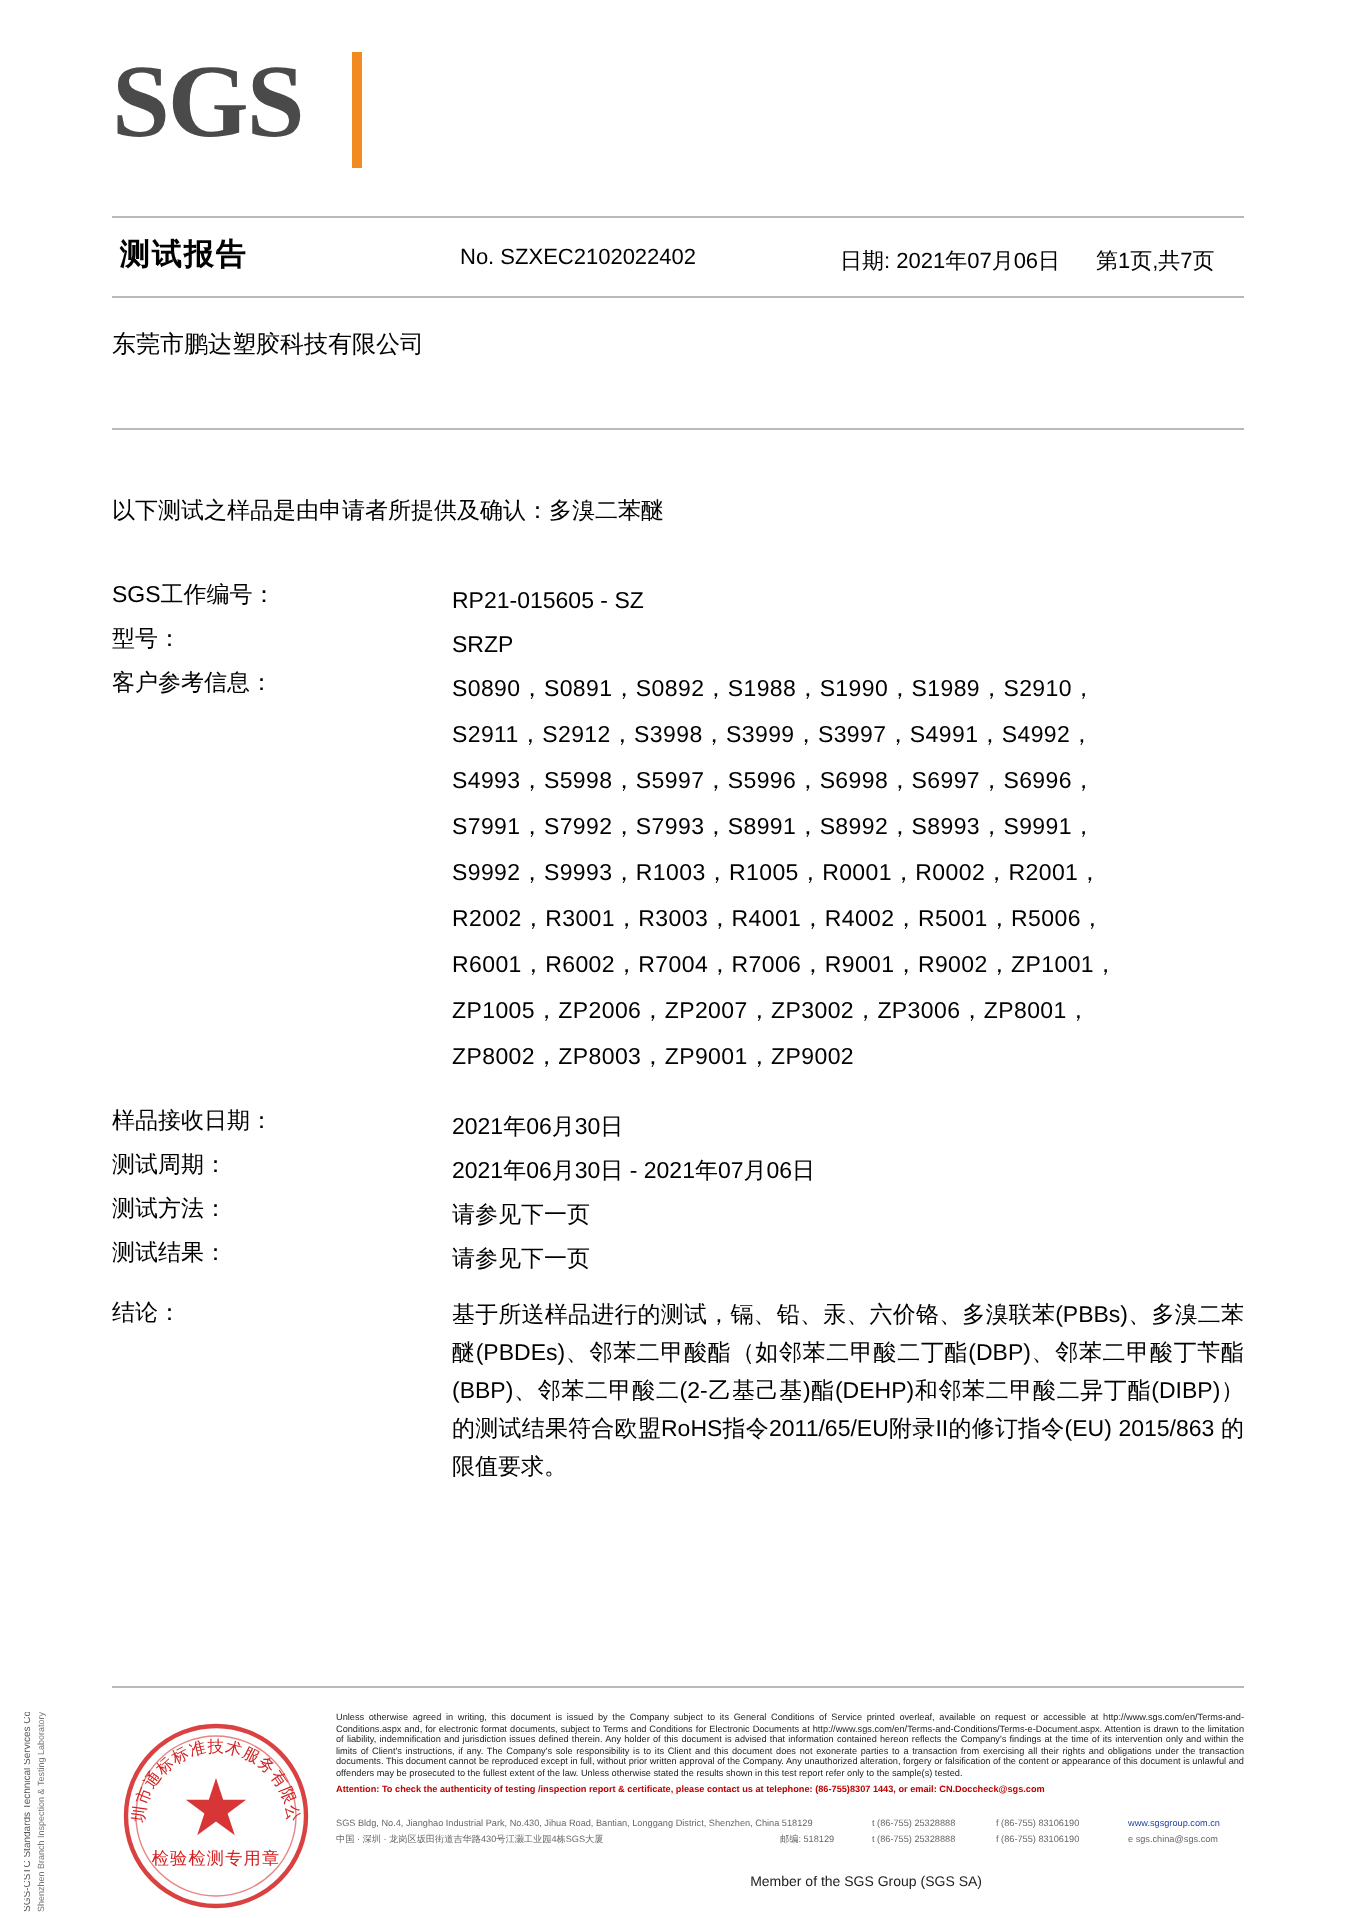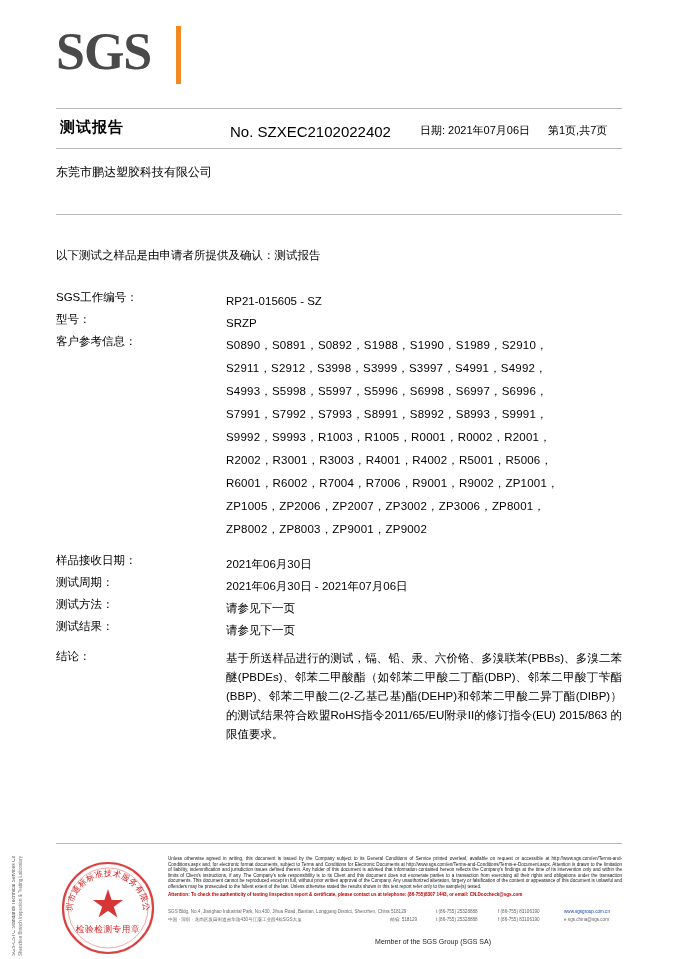--- a/index.html
+++ b/index.html
@@ -69,21 +69,21 @@
     left: 4px;
     top: 0;
     font-size: 15px;
     font-weight: bold;
     letter-spacing: 1px;
   }
   .doc-no {
     position: absolute;
     left: 174px;
     top: 5px;
-    font-size: 15px;
+    font-size: 11px;
   }
   .doc-date {
     position: absolute;
     left: 364px;
     top: 5px;
     font-size: 11px;
   }
   .doc-page {
     position: absolute;
     left: 492px;
@@ -253,21 +253,21 @@
   </div>
 
   <div class="title-rule"></div>
 
   <div class="company">
     <div>东莞市鹏达塑胶科技有限公司</div>
   </div>
 
   <div class="company-rule"></div>
 
-  <div class="statement">以下测试之样品是由申请者所提供及确认：测试报告</div>
+  <div class="statement">以下测试之样品是由申请者所提供及确认：多溴二苯醚</div>
 
   <div class="fields">
 
     <div class="field-row" style="margin-top:2px;">
       <div class="field-label">SGS工作编号：</div>
       <div class="field-value">RP21-015605 - SZ</div>
     </div>
 
     <div class="field-row">
       <div class="field-label">型号：</div>

